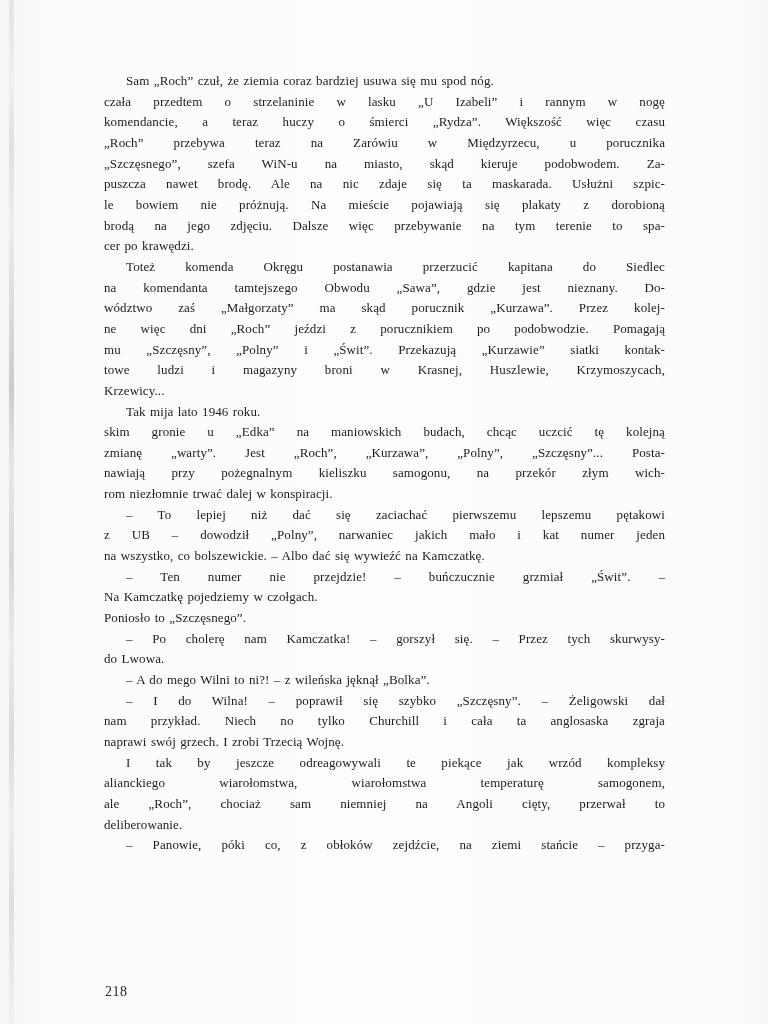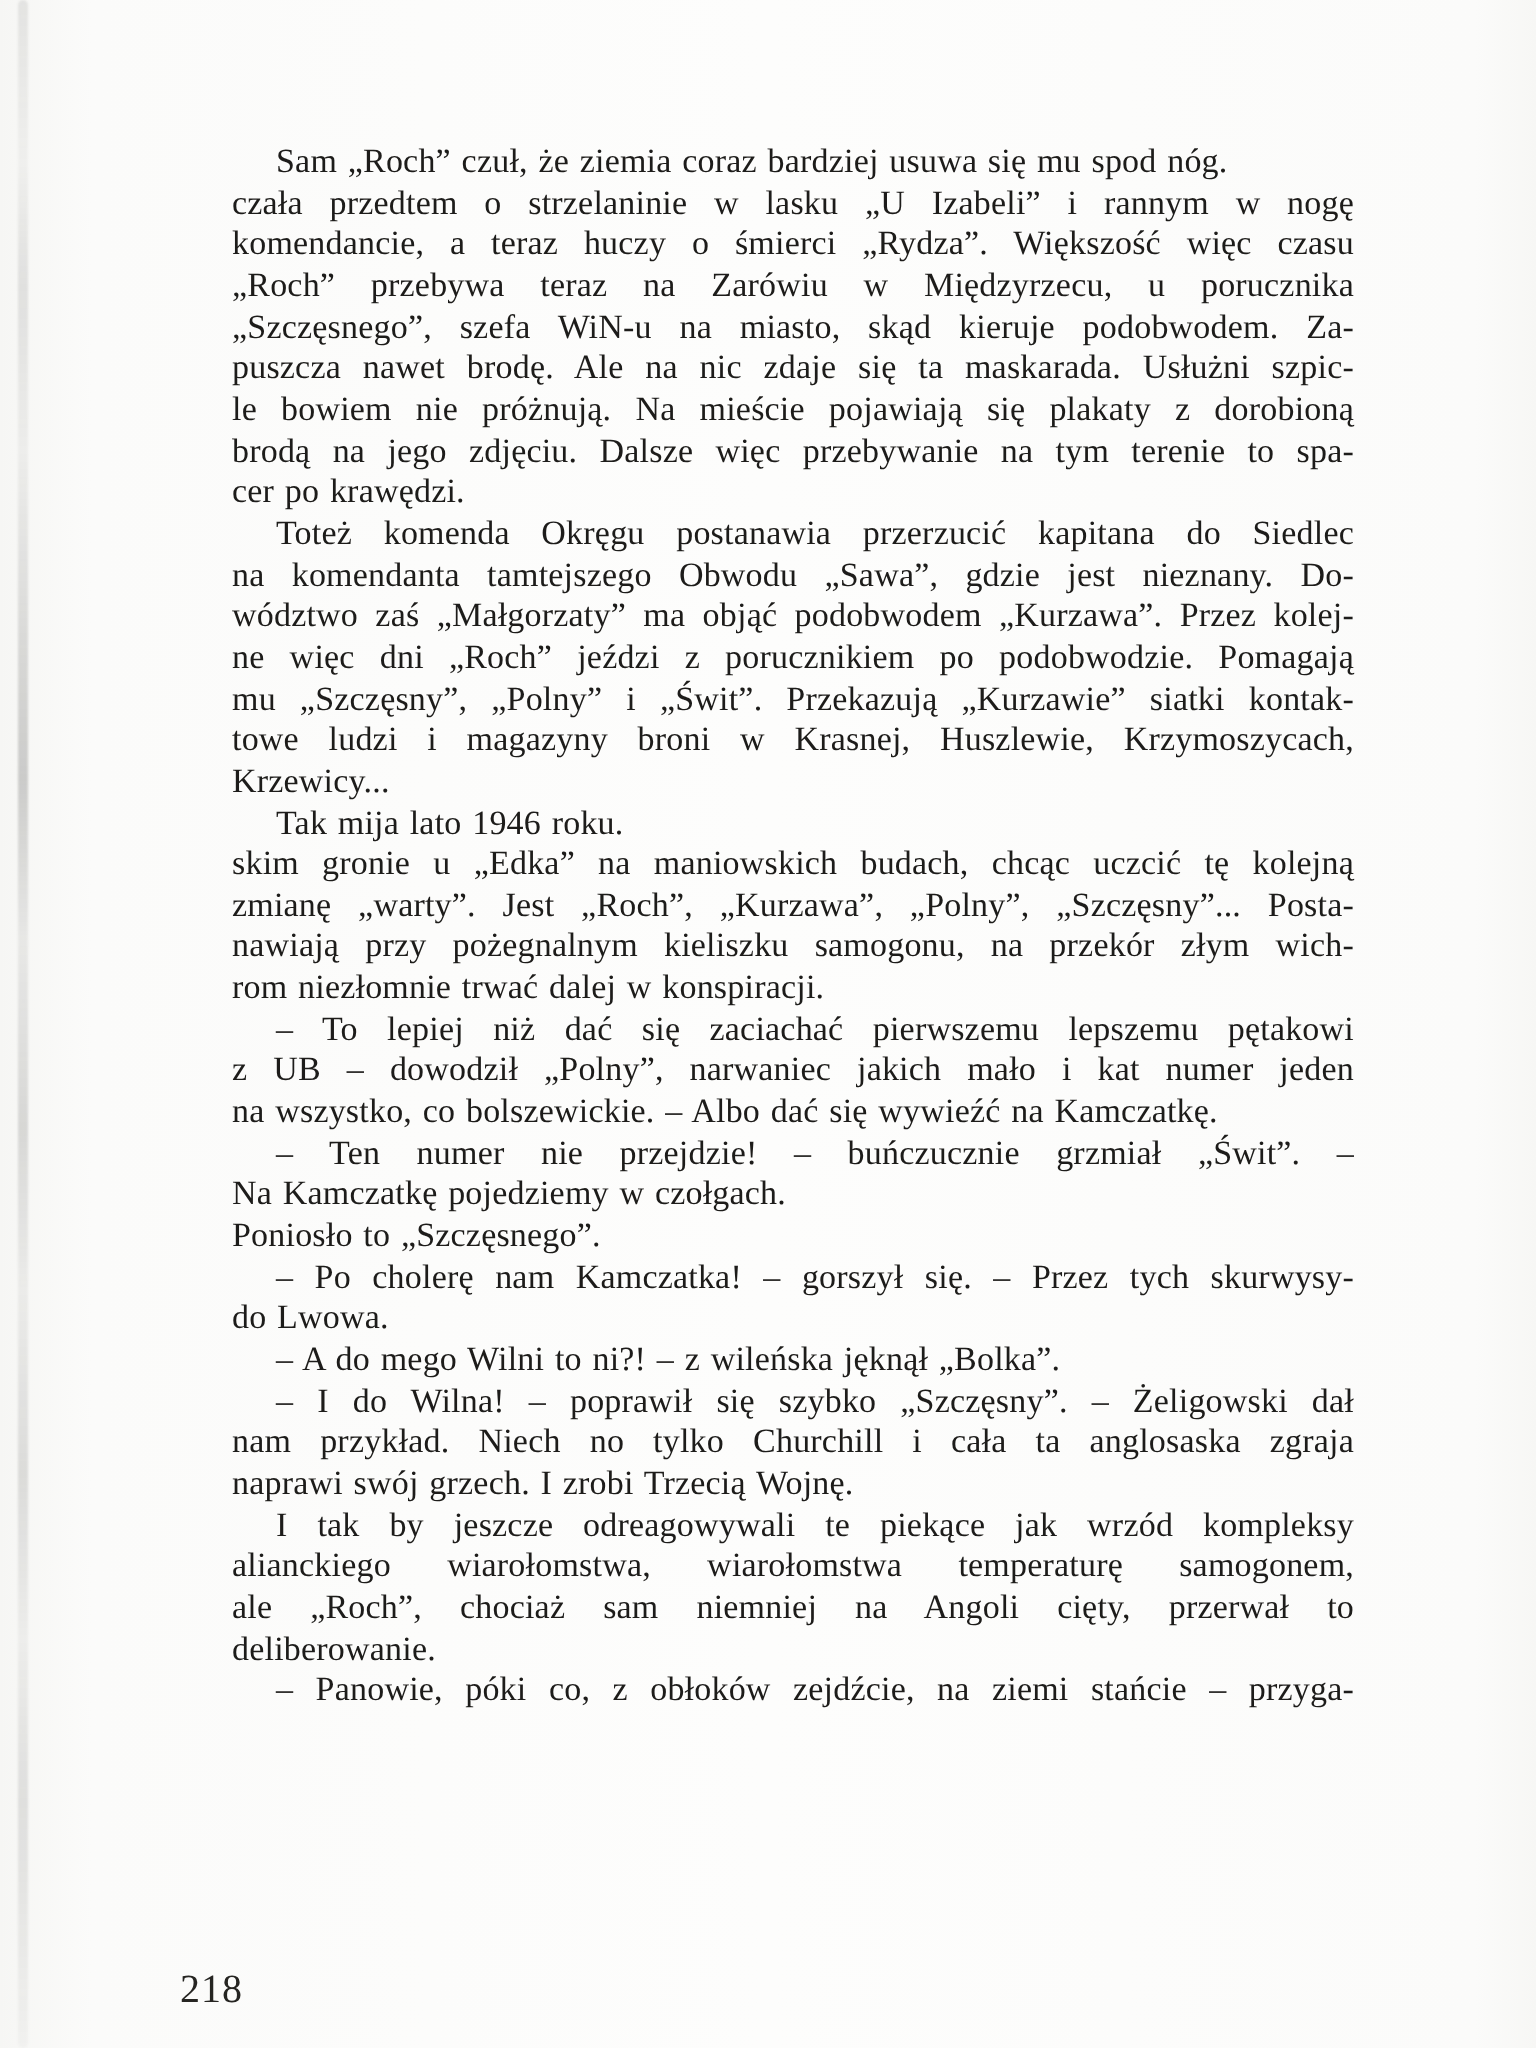--- a/index.html
+++ b/index.html
@@ -40,42 +40,41 @@
       rgba(50,50,48,0.12) 88%,
       rgba(60,60,58,0.03) 100%);
     border-radius: 3px;
     filter: blur(0.6px);
   }
   .text-block {
     position: absolute;
     left: 104px;
     top: 71px;
     width: 561px;
-    font-size: 17px;
+    font-size: 13px;
     line-height: 20.65px;
     letter-spacing: 0.1px;
     word-spacing: 1px;
-    margin-left: 12px;
   }
   .line {
     white-space: normal;
     text-align: left;
   }
   .line.justify {
     text-align: justify;
     text-align-last: justify;
   }
   .line.indent {
     text-indent: 22px;
   }
   .page-number {
     position: absolute;
-    left: 90px;
+    left: 105px;
     top: 984px;
-    font-size: 20px;
+    font-size: 14px;
     letter-spacing: 0.5px;
     color: #262522;
   }
 </style>
 </head>
 <body>
 
 <div class="page">
   <div class="gutter-streak"></div>
   <div class="text-block" id="text-block">
@@ -83,21 +82,21 @@
       <div class="line justify">czała przedtem o strzelaninie w lasku „U Izabeli” i rannym w nogę</div>
       <div class="line justify">komendancie, a teraz huczy o śmierci „Rydza”. Większość więc czasu</div>
       <div class="line justify">„Roch” przebywa teraz na Zarówiu w Międzyrzecu, u porucznika</div>
       <div class="line justify">„Szczęsnego”, szefa WiN-u na miasto, skąd kieruje podobwodem. Za-</div>
       <div class="line justify">puszcza nawet brodę. Ale na nic zdaje się ta maskarada. Usłużni szpic-</div>
       <div class="line justify">le bowiem nie próżnują. Na mieście pojawiają się plakaty z dorobioną</div>
       <div class="line justify">brodą na jego zdjęciu. Dalsze więc przebywanie na tym terenie to spa-</div>
       <div class="line">cer po krawędzi.</div>
       <div class="line indent justify">Toteż komenda Okręgu postanawia przerzucić kapitana do Siedlec</div>
       <div class="line justify">na komendanta tamtejszego Obwodu „Sawa”, gdzie jest nieznany. Do-</div>
-      <div class="line justify">wództwo zaś „Małgorzaty” ma objąć podobwodem „Kurzawa”. Przez kolej-</div>
+      <div class="line justify">wództwo zaś „Małgorzaty” ma skąd porucznik „Kurzawa”. Przez kolej-</div>
       <div class="line justify">ne więc dni „Roch” jeździ z porucznikiem po podobwodzie. Pomagają</div>
       <div class="line justify">mu „Szczęsny”, „Polny” i „Świt”. Przekazują „Kurzawie” siatki kontak-</div>
       <div class="line justify">towe ludzi i magazyny broni w Krasnej, Huszlewie, Krzymoszycach,</div>
       <div class="line">Krzewicy...</div>
       <div class="line indent">Tak mija lato 1946 roku.</div>
       <div class="line justify">skim gronie u „Edka” na maniowskich budach, chcąc uczcić tę kolejną</div>
       <div class="line justify">zmianę „warty”. Jest „Roch”, „Kurzawa”, „Polny”, „Szczęsny”... Posta-</div>
       <div class="line justify">nawiają przy pożegnalnym kieliszku samogonu, na przekór złym wich-</div>
       <div class="line">rom niezłomnie trwać dalej w konspiracji.</div>
       <div class="line indent justify">– To lepiej niż dać się zaciachać pierwszemu lepszemu pętakowi</div>

